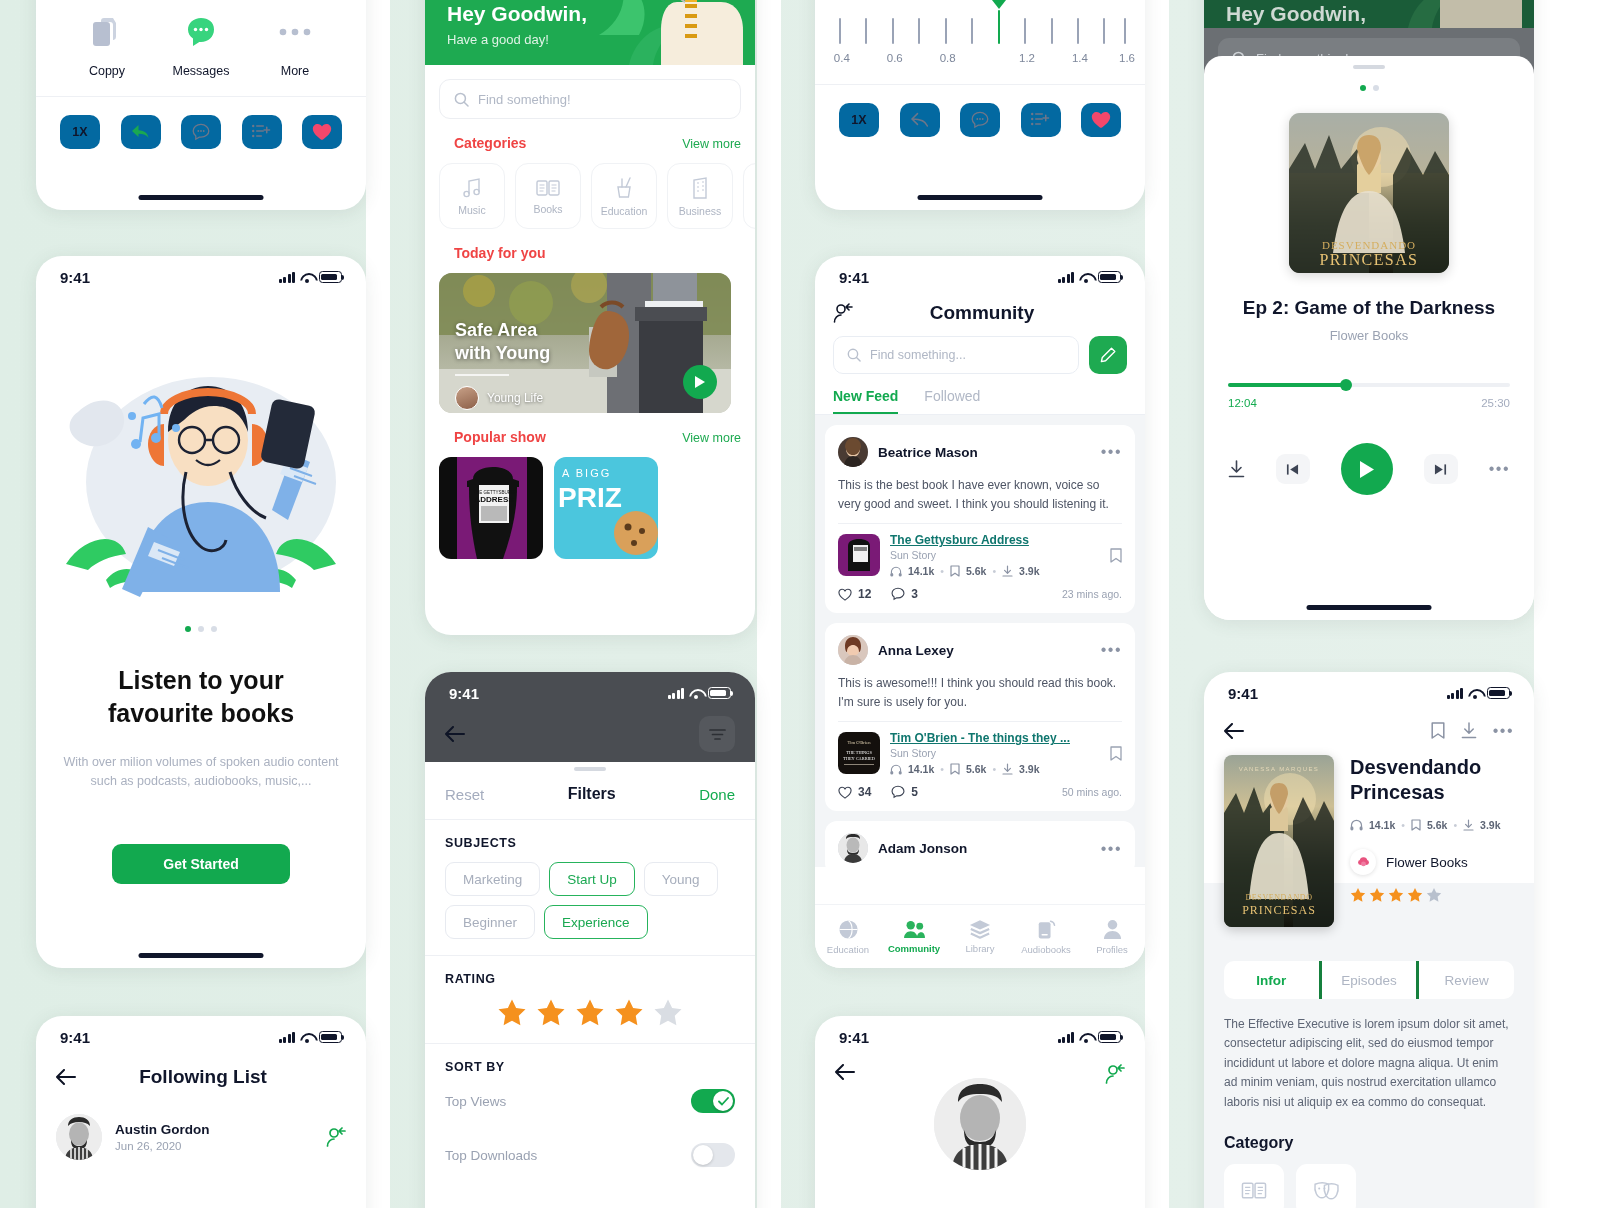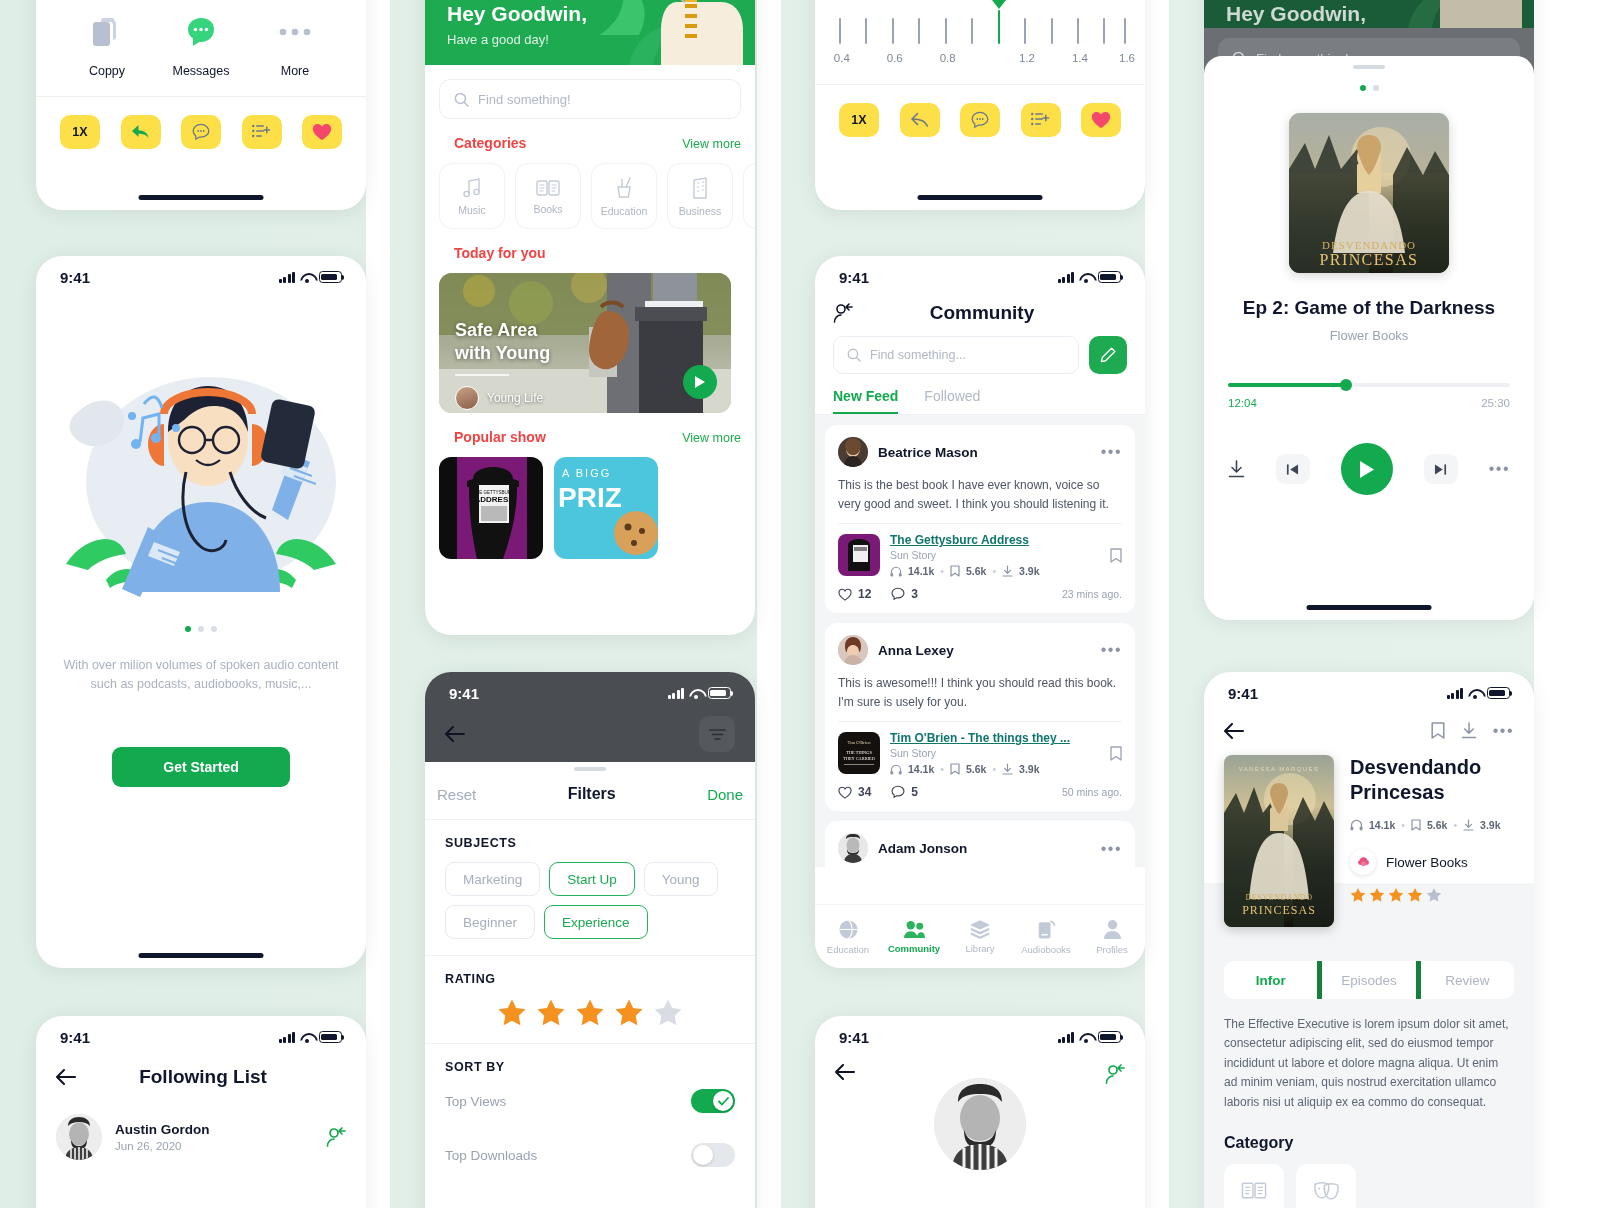--- a/index.html
+++ b/index.html
@@ -58,21 +58,21 @@
   .muted { color:#a4acbe; }
 
   
   #p1 { left:36px; top:-120px; width:330px; height:330px; }
   .share-row { display:flex; justify-content:space-around; padding: 128px 24px 0; }
   .share-item { text-align:center; width:72px; }
   .share-ico { height:48px; display:flex; align-items:center; justify-content:center; }
   .share-lbl { font-size:12.5px; color:#10162b; margin-top:8px; }
   .div-line { height:1px; background:#eef0f4; margin:18px 0 0; }
   .act-row { display:flex; justify-content:space-between; padding:18px 24px 0; }
-  .act-btn { width:40px;height:34px;border-radius:10px;background:#fde047;
+  .act-btn { width:40px;height:34px;border-radius:10px;background:#0369a1;
     display:flex;align-items:center;justify-content:center;font-size:12.5px;
     font-weight:bold;color:#10162b; }
 
   
   #p2 { left:425px; top:-120px; width:330px; height:755px; }
   .hero { background:#1eaa51; height:185px; position:relative; padding:122px 22px 0; overflow:hidden;}
   .hero h1 { font-size:21px; color:#fff; }
   .hero p { font-size:13px; color:#dff3e6; margin-top:6px; }
   .hero-art { position:absolute; right:-4px; bottom:0; width:160px; height:125px;}
   .searchbar { margin:14px 14px 0; height:40px; border:1px solid #eceef2;
@@ -119,21 +119,21 @@
   
   #p4 { left:425px; top:672px; width:330px; height:620px; }
   .dk-head { background:#4a4d52; height:90px; position:relative; }
   .dk-top { display:flex; justify-content:space-between; align-items:center; padding:8px 20px 0;}
   .filter-chip-btn { width:36px;height:36px;border-radius:10px;background:#55585d;
     display:flex;align-items:center;justify-content:center;}
   .sheet { background:#fff; border-radius:18px 18px 0 0; margin-top:-4px; position:relative;
     height:534px; }
   .grab { width:32px;height:4px;border-radius:3px;background:#d5d9e0;margin:9px auto 0;}
   .sheet-head { display:flex; justify-content:space-between; align-items:center;
-    padding:14px 12px 16px; font-size:15px;}
+    padding:14px 20px 16px; font-size:15px;}
   .sheet-head .c { font-weight:bold; color:#10162b; font-size:16px;}
   .hr { height:1px; background:#eef0f4; }
   .grp-lbl { font-size:12.5px; font-weight:bold; letter-spacing:.6px; color:#10162b;
     padding:16px 20px 0;}
   .chips { display:flex; flex-wrap:wrap; gap:9px; padding:12px 20px 16px; }
   .chip { height:34px; padding:0 17px; border-radius:9px; border:1px solid #e7eaf0;
     display:flex; align-items:center; font-size:13.5px; color:#a7aebc; background:#fff;}
   .chip.sel { border-color:#26b35c; color:#1aa851; }
   .stars { display:flex; gap:9px; justify-content:center; padding:12px 0 16px;}
   .sortrow { display:flex; justify-content:space-between; align-items:center;
@@ -242,21 +242,21 @@
   .bd-title { font-size:20px;font-weight:bold;color:#10162b;line-height:1.25;}
   .bd-pub { display:flex; align-items:center; gap:10px; margin-top:18px;}
   .bd-pub .logo { width:26px;height:26px;border-radius:50%;background:#fff;
     display:flex;align-items:center;justify-content:center;box-shadow:0 1px 4px rgba(0,0,0,.12);}
   .bd-pub span { font-size:13.5px; color:#10162b;}
   .bd-stars { display:flex; gap:3px; margin-top:12px;}
   .bd-greybg { position:absolute; left:0; right:0; top:211px; bottom:0; background:#f3f5f7;}
   .bd-tabs { display:flex; margin:0 20px; background:#fff; border-radius:10px; overflow:hidden;
     height:38px;}
   .bd-tabs div { flex:1; display:flex;align-items:center;justify-content:center;
-    font-size:13.5px; color:#aeb5c3; border-right:5px solid #15803d;}
+    font-size:13.5px; color:#aeb5c3; border-right:3px solid #15803d;}
   .bd-tabs div:last-child{border-right:none;}
   .bd-tabs div.on{color:#12a94f;font-weight:bold;}
   .bd-desc { font-size:12px; line-height:1.62; color:#5d6575; padding:16px 20px 0;}
   .bd-cat { font-size:16px;font-weight:bold;color:#10162b;padding:22px 20px 0;}
   .bd-cat-row { display:flex; gap:12px; padding:12px 20px 0;}
   .bd-cat-box { width:60px;height:52px;border-radius:11px;background:#fff;
     display:flex;align-items:center;justify-content:center;}
   svg{display:block;}
 </style>
 </head>
@@ -547,20 +547,21 @@
         <path d="M104 150l3-24 16-4v22" fill="none" stroke="#72b3f2" stroke-width="3"></path>
         <circle cx="100" cy="152" r="5" fill="#72b3f2"></circle>
           <circle cx="120" cy="146" r="5" fill="#72b3f2"></circle>
       </svg>
     </div>
     <div class="dots">
       <span class="dot on"></span>
       <span class="dot"></span>
       <span class="dot"></span>
     </div>
+    <div class="ob-h">Listen to your<br>favourite books</div>
     <div class="ob-p">With over milion volumes of spoken audio content such as podcasts, audiobooks, music,...</div>
     <div class="cta">Get Started</div>
     <div class="homebar"></div>
   </div>
 
   <div class="phone" id="p4">
     <div class="dk-head">
       <div class="statusbar dark">
         <span>9:41</span>
         <span class="sb-right">

